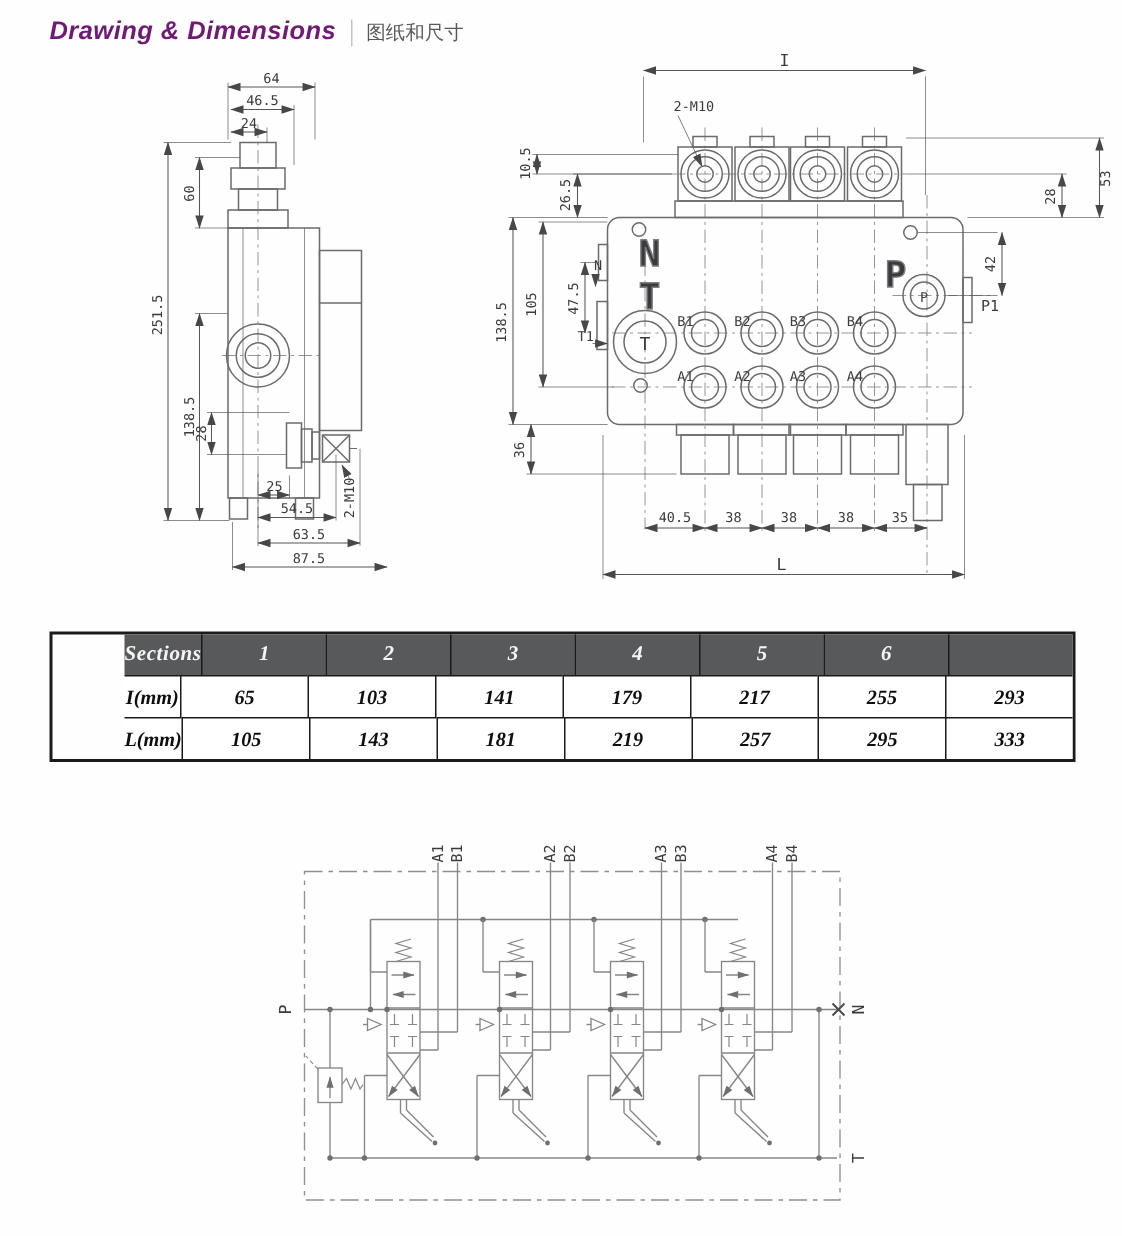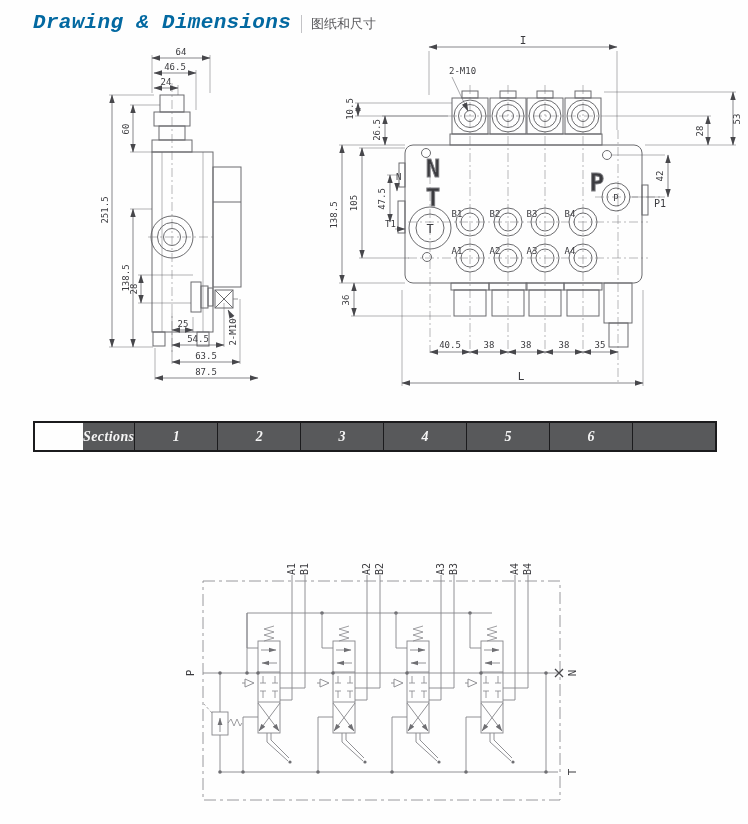--- a/index.html
+++ b/index.html
@@ -1,20 +1,20 @@
 <!DOCTYPE html>
 <html><head>
 <meta charset="utf-8">
 <style>
   html,body{margin:0;padding:0;background:#ffffff;}
   .page{position:relative;width:748px;height:824px;background:#fefefe;overflow:hidden;
         font-family:"DejaVu Sans",sans-serif;}
   .sec-header{position:absolute;left:33px;display:flex;align-items:baseline;}
-  .sec-header .en{font-family:Liberation Mono, monospace;font-style:italic;font-weight:bold;
-        font-size:21px;color:#0369a1;letter-spacing:.3px;}
+  .sec-header .en{font-family:Liberation Sans, sans-serif;font-style:italic;font-weight:bold;
+        font-size:17px;color:#701a75;letter-spacing:.3px;}
   .sec-header .zh{font-size:13px;color:#59595c;border-left:1px solid #c3c3c6;
         padding-left:9px;margin-left:10px;}
   svg text{font-family:"DejaVu Sans Mono",monospace;fill:#3b3b3f;}
   .dtable{position:absolute;left:33px;top:421px;width:680px;border:2px solid #1b1b1d;}
   .trow{display:grid;grid-template-columns:repeat(8,1fr);}
   .trow div{height:27px;display:flex;align-items:center;justify-content:center;
         border-left:1px solid #1b1b1d;border-top:1px solid #1b1b1d;
         font-family:"Liberation Serif",serif;font-style:italic;font-weight:bold;
         font-size:13.5px;color:#0e0e10;background:#ffffff;}
   .trow div:first-child{border-left:none;margin-left:48px;}
@@ -233,20 +233,40 @@
     <div class="trow thead">
       <div>Sections</div>
       <div>1</div>
       <div>2</div>
       <div>3</div>
       <div>4</div>
       <div>5</div>
       <div>6</div>
       <div></div>
     </div>
+    <div class="trow">
+      <div>I(mm)</div>
+      <div>65</div>
+      <div>103</div>
+      <div>141</div>
+      <div>179</div>
+      <div>217</div>
+      <div>255</div>
+      <div>293</div>
+    </div>
+    <div class="trow">
+      <div>L(mm)</div>
+      <div>105</div>
+      <div>143</div>
+      <div>181</div>
+      <div>219</div>
+      <div>257</div>
+      <div>295</div>
+      <div>333</div>
+    </div>
   </div>
 
 
   <svg width="748" height="279" viewBox="0 0 748 279" style="position:absolute;left:0;top:545px;">
     <defs>
       <marker id="m2" viewBox="0 0 10 8" refX="9.5" refY="4" markerWidth="8" markerHeight="6" orient="auto-start-reverse" markerUnits="userSpaceOnUse">
         <path d="M0,0.8 L10,4 L0,7.2 Z" fill="#6f6f73"></path>
       </marker>
       <g id="spool-sym" stroke="#86868a" fill="none" stroke-width="0.9">
         <path d="M-22,68 V103 M-22,103 H-11"></path>

